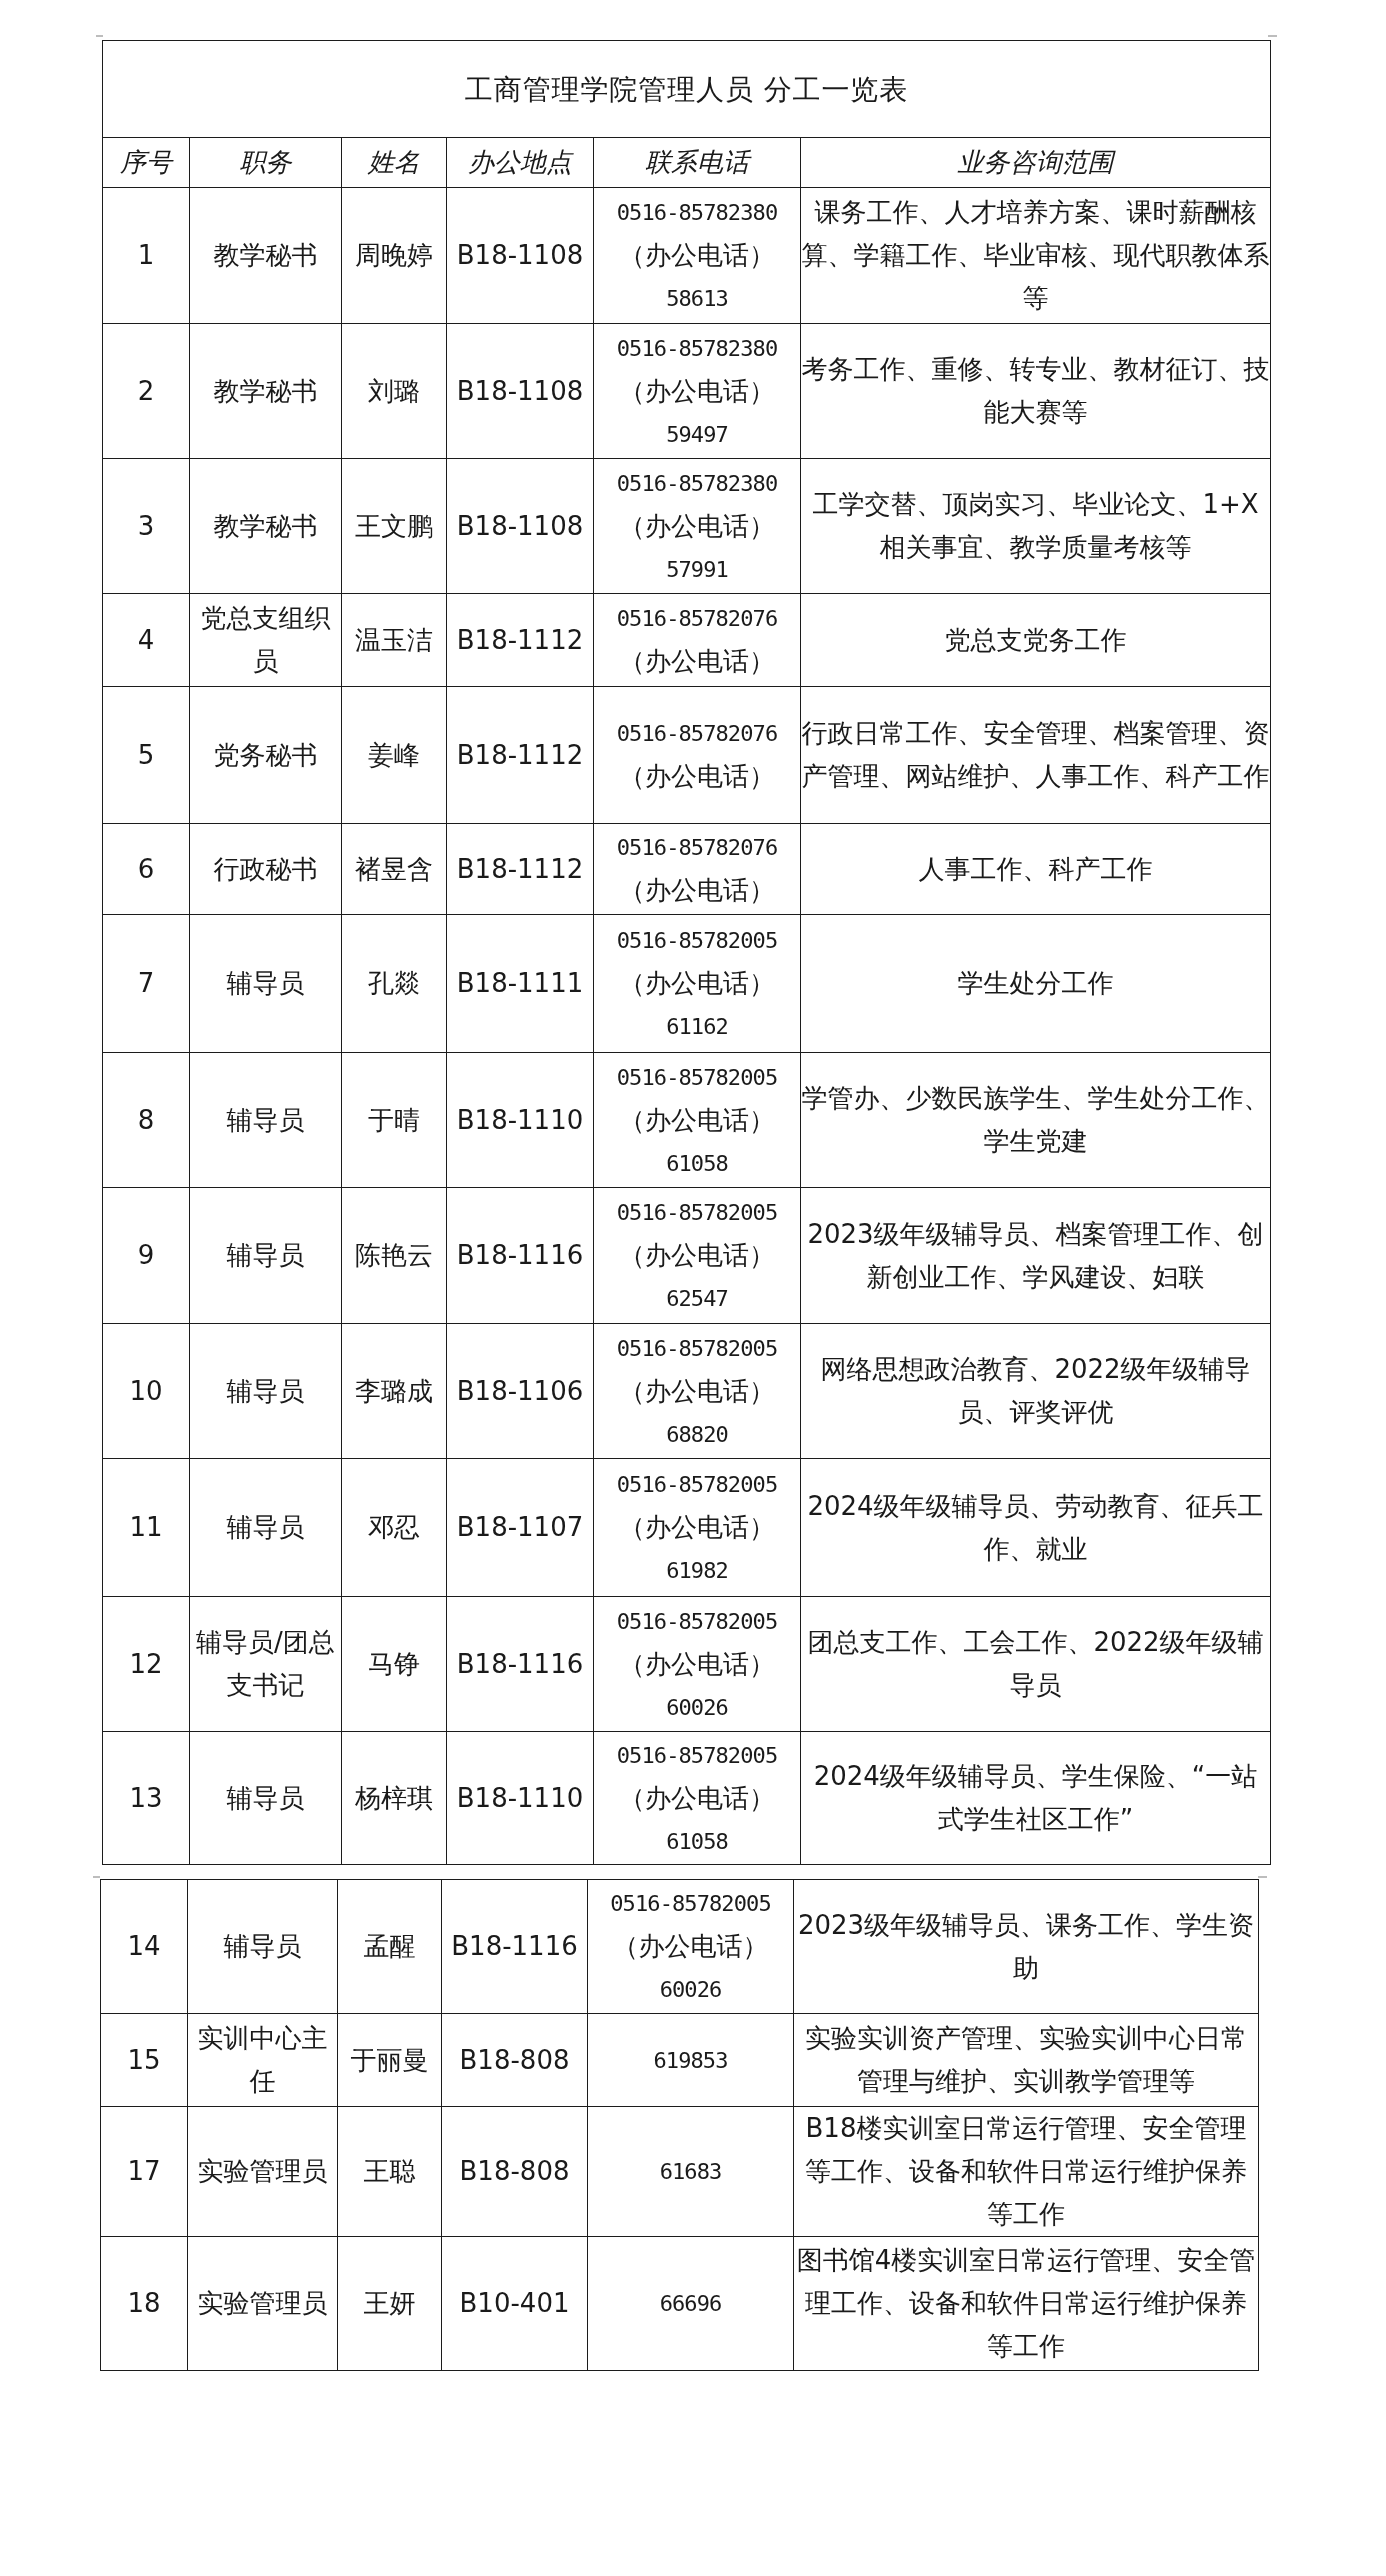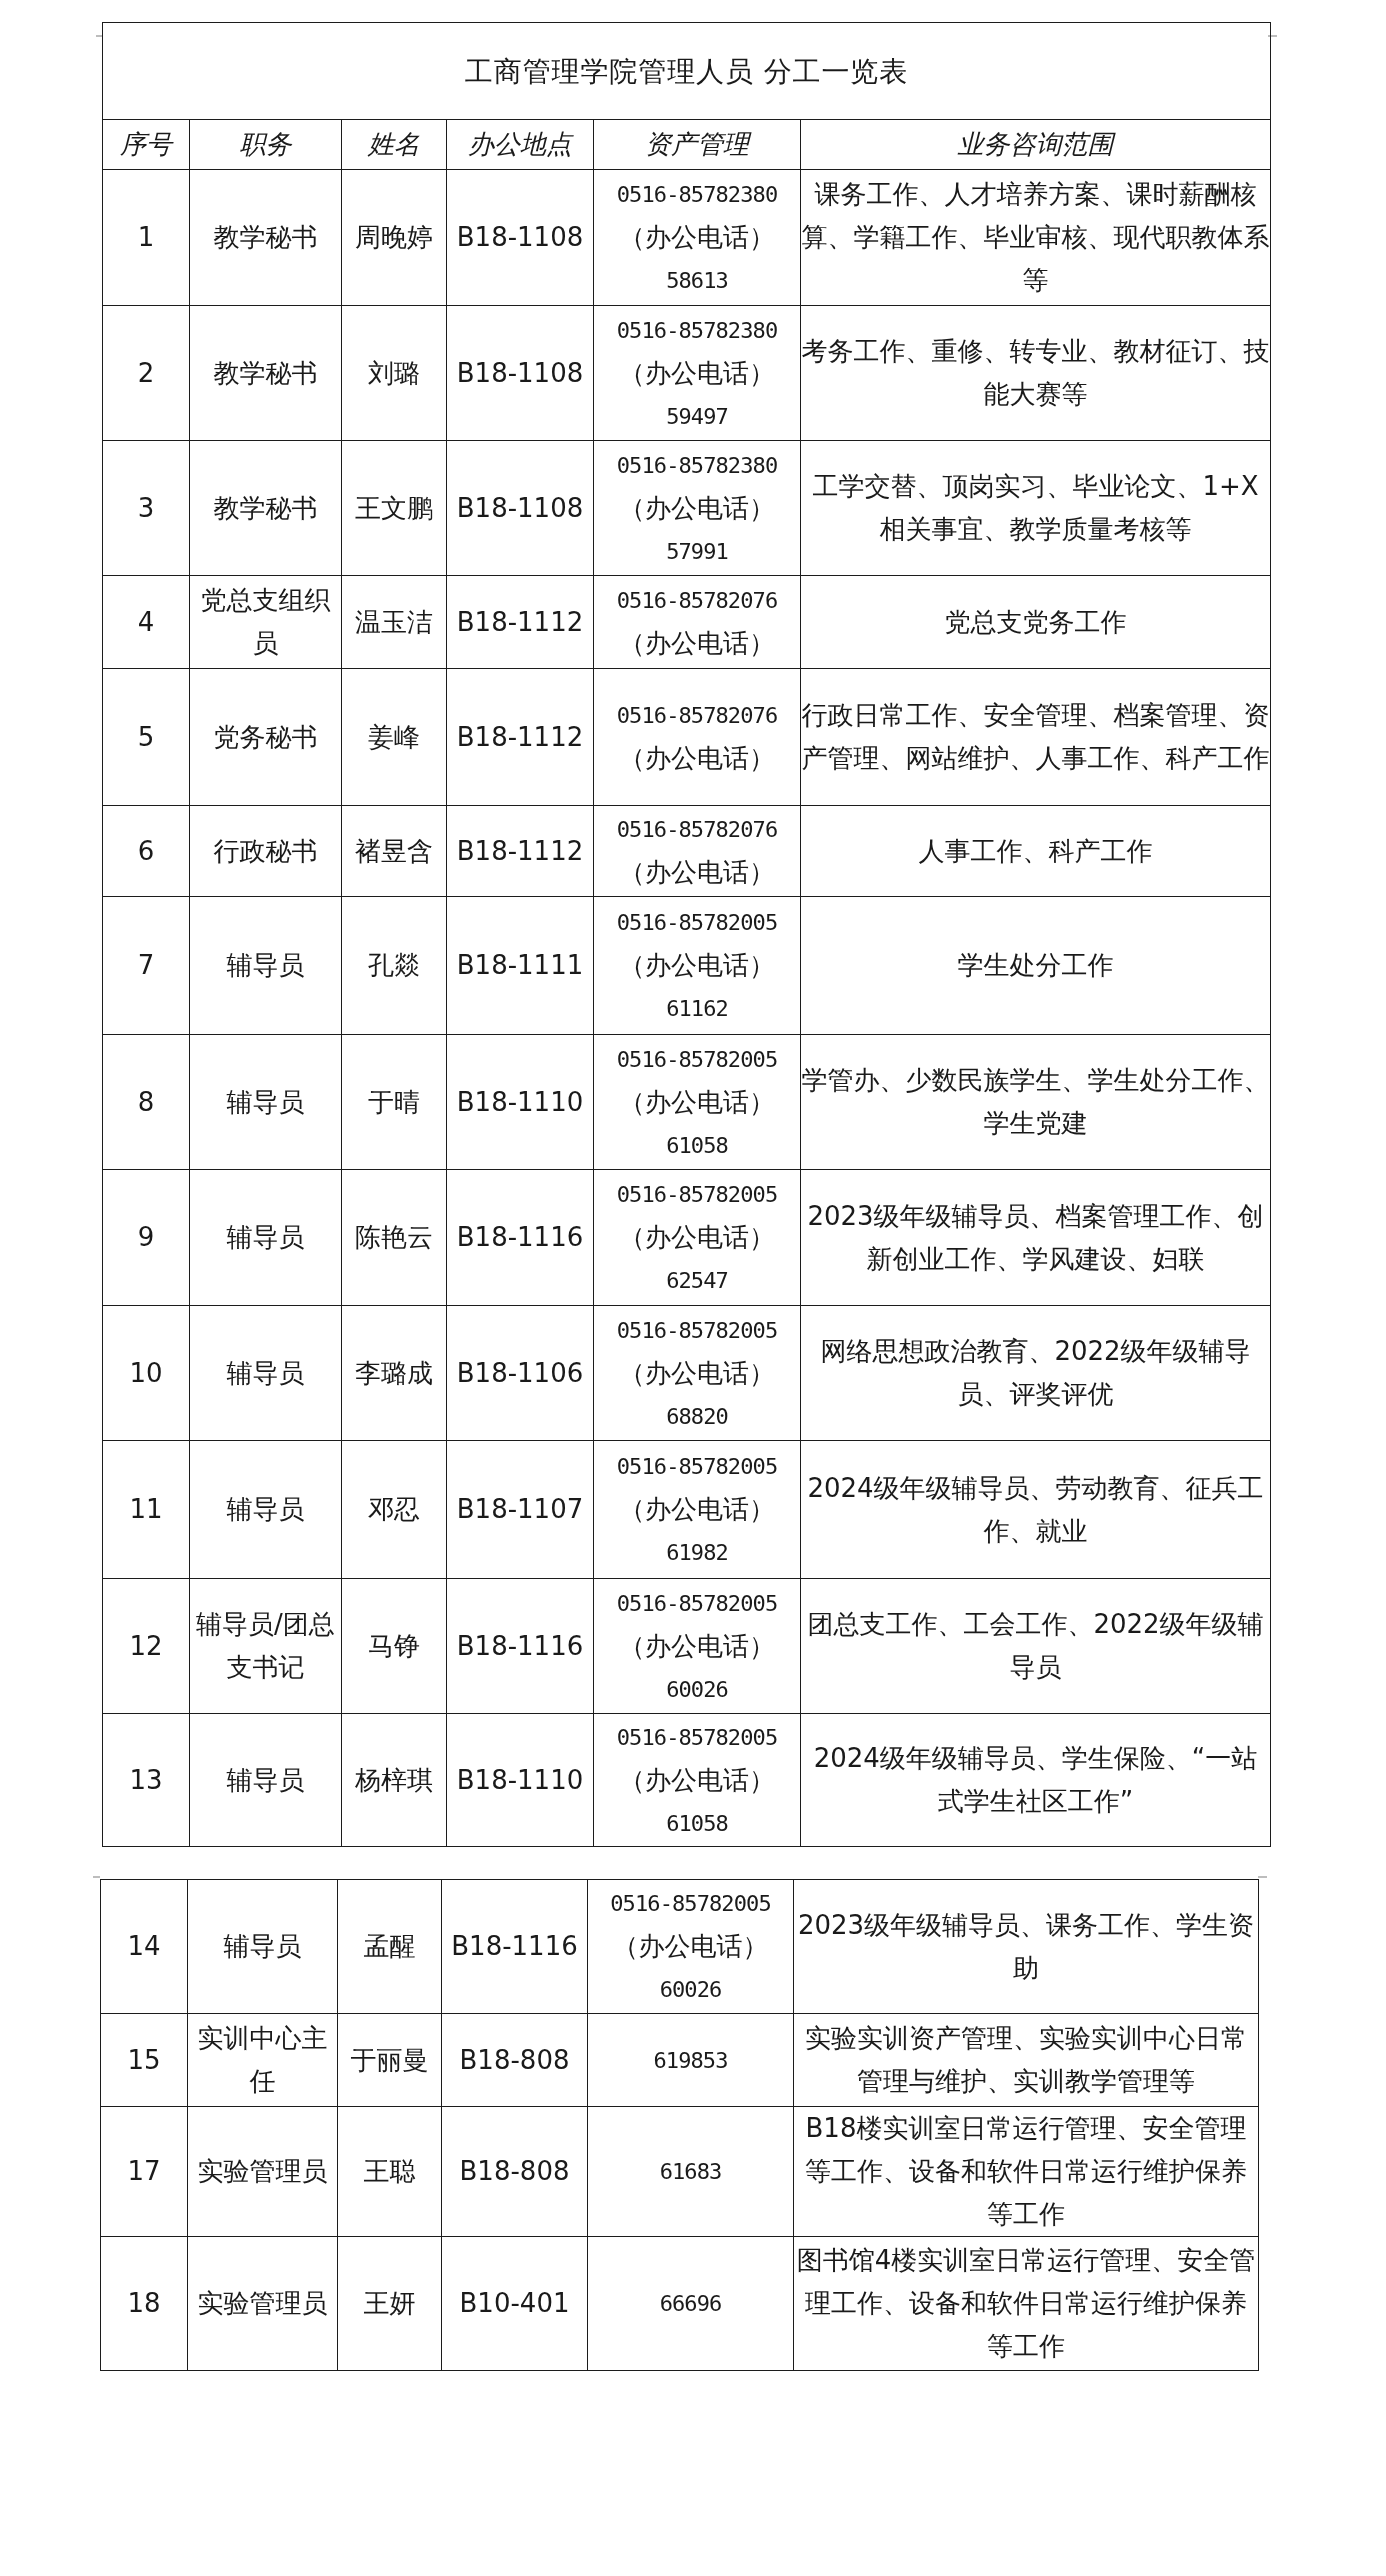--- a/index.html
+++ b/index.html
@@ -17,39 +17,39 @@
   .crop { position: absolute; background: #bdbdbd; }
 </style>
 </head>
 <body>
 
 <div class="crop" style="left:96px;top:35px;width:7.4px;height:1.9px;"></div>
 <div class="crop" style="left:1268px;top:35px;width:9.3px;height:1.9px;"></div>
 <div class="crop" style="left:93px;top:1876px;width:7.4px;height:1.9px;"></div>
 <div class="crop" style="left:1258px;top:1876px;width:9.3px;height:1.9px;"></div>
 
-<table class="tbl" id="t1" style="left:102px; top:22px; width:1168px;">
+<table class="tbl" id="t1" style="left:102px; top:40px; width:1168px;">
   <colgroup>
     <col style="width:87px">
       <col style="width:152px">
       <col style="width:105px">
     <col style="width:147px">
       <col style="width:207px">
       <col style="width:470px">
   </colgroup>
   <tbody>
     <tr style="height:97px">
       <td colspan="6" class="title-cell">工商管理学院管理人员 分工一览表</td>
     </tr>
     <tr class="hdr" style="height:50px">
       <td>序号</td>
       <td>职务</td>
       <td>姓名</td>
       <td>办公地点</td>
-      <td>资产管理</td>
+      <td>联系电话</td>
       <td>业务咨询范围</td>
     </tr>
   </tbody>
   <tbody id="t1-body">
   <tr style="height: 136px;">
     <td>1</td>
     <td>教学秘书</td>
     <td>周晚婷</td>
     <td>B18-1108</td>
     <td>

